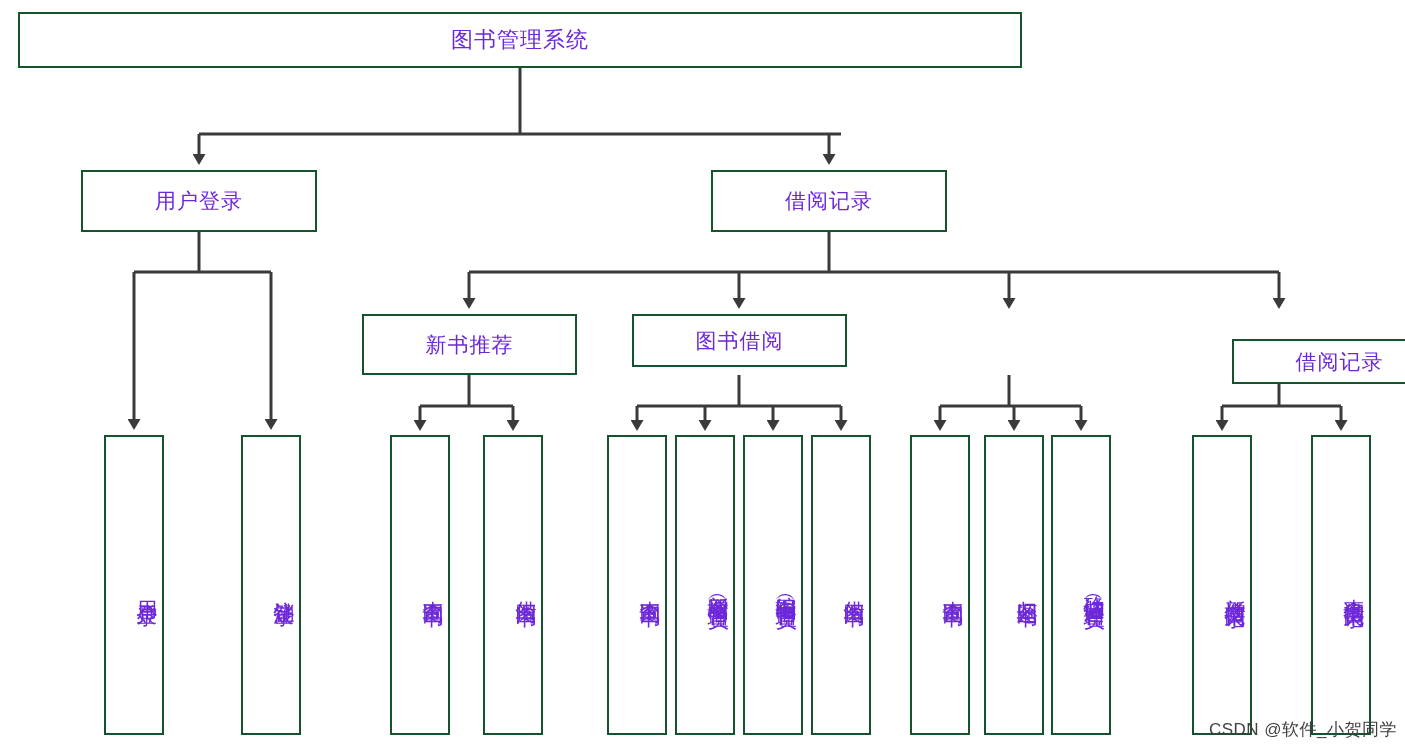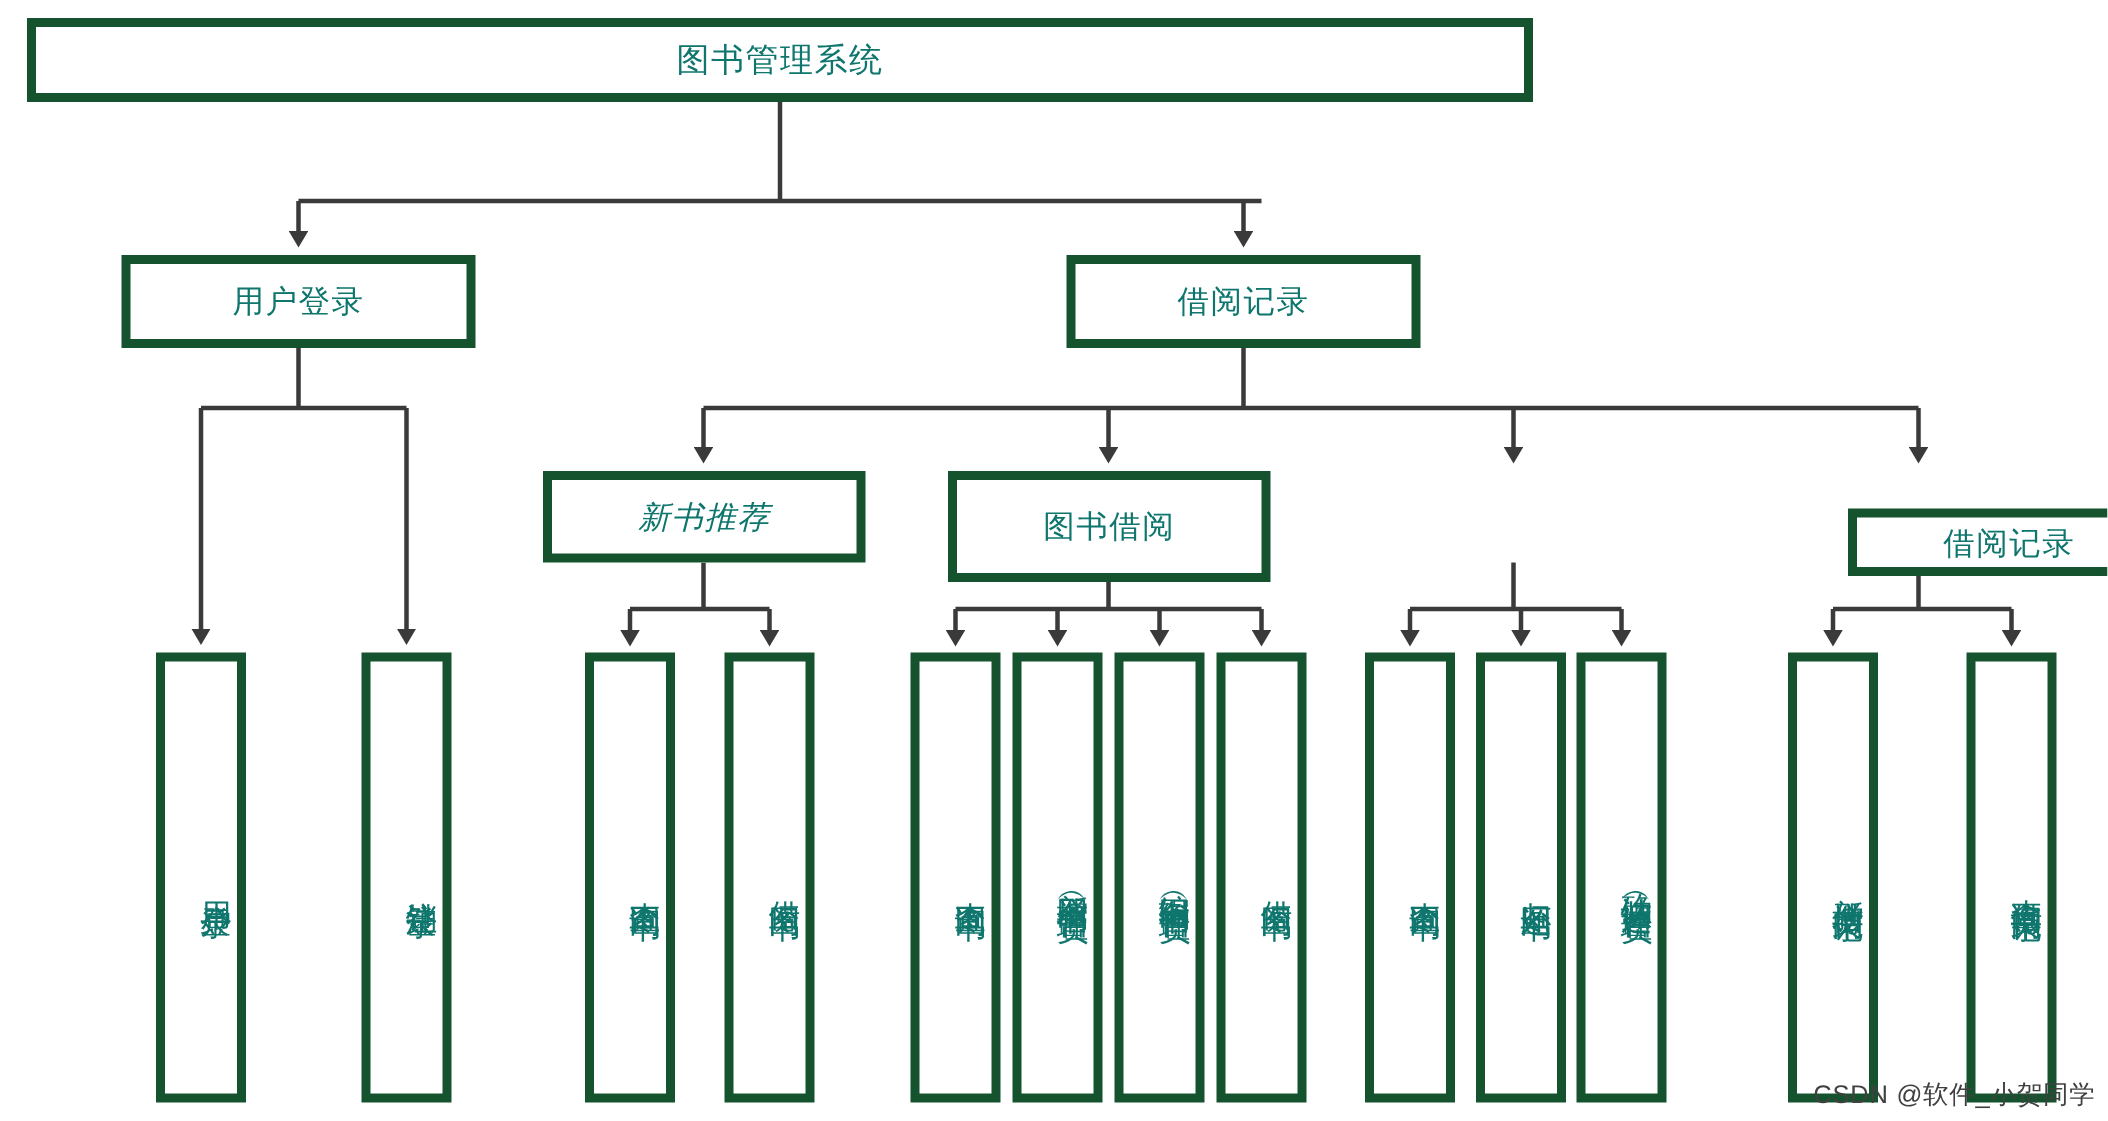--- a/index.html
+++ b/index.html
@@ -14,26 +14,26 @@
   #canvas {
     position: relative;
     width: 1405px;
     height: 747px;
     background: #ffffff;
     overflow: hidden;
   }
   .node {
     position: absolute;
     box-sizing: border-box;
-    border: 6px solid #14532d;
+    border: 2px solid #14532d;
     background: #ffffff;
     display: flex;
     align-items: center;
     justify-content: center;
-    color: #0f766e;
+    color: #6d28d9;
   }
   .node-h {
     font-size: 21px;
     letter-spacing: 1px;
     white-space: nowrap;
   }
   .node-root {
     font-size: 22px;
   }
   .node-v {
@@ -129,24 +129,24 @@
     <span>图书管理系统</span>
   </div>
 
   <div class="node node-h" style="left:81px; top:170px; width:236px; height:62px;">
     <span>用户登录</span>
   </div>
   <div class="node node-h" style="left:711px; top:170px; width:236px; height:62px;">
     <span>借阅记录</span>
   </div>
 
-  <div class="node node-h" style="left:362px; top:314px; width:215px; height:61px;font-style:italic;">
+  <div class="node node-h" style="left:362px; top:314px; width:215px; height:61px;">
     <span>新书推荐</span>
   </div>
-  <div class="node node-h" style="left:632px; top:314px; width:215px; height:74px;">
+  <div class="node node-h" style="left:632px; top:314px; width:215px; height:53px;">
     <span>图书借阅</span>
   </div>
   <div class="node node-h" style="left:1232px; top:314px; width:215px; height:45px;margin-top:25px;">
     <span>借阅记录</span>
   </div>
 
   <div class="node node-v" style="left:104px; top:435px; width:60px; height:300px;">
     <span class="vtext">用户登录</span>
   </div>
   <div class="node node-v" style="left:241px; top:435px; width:60px; height:300px;">

